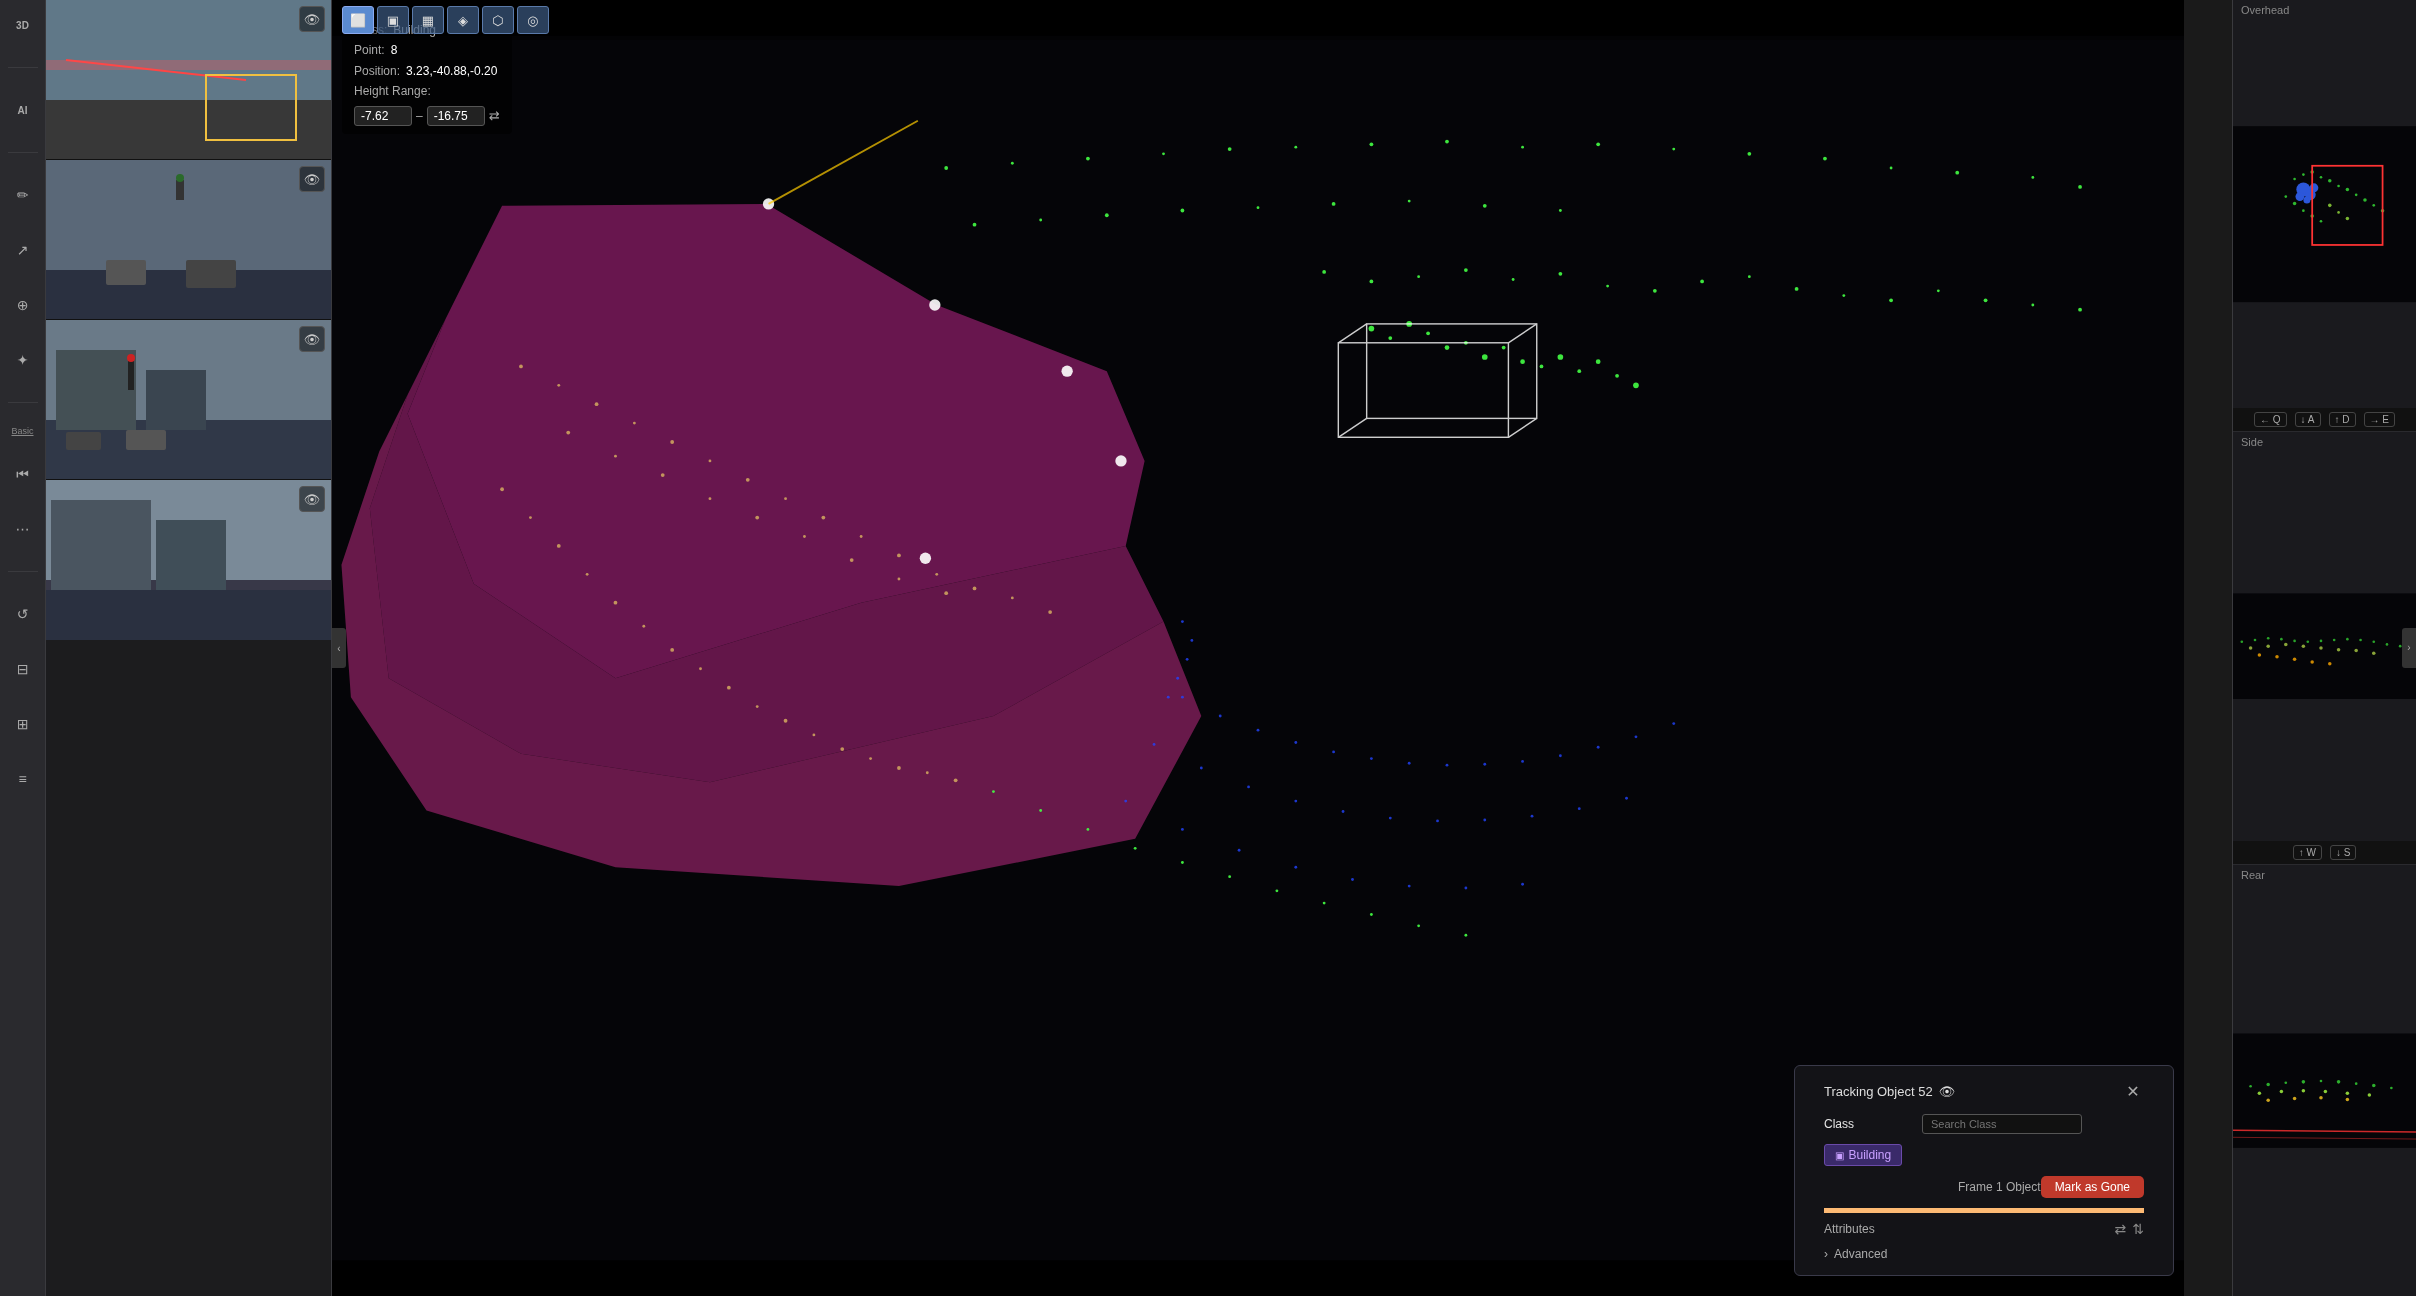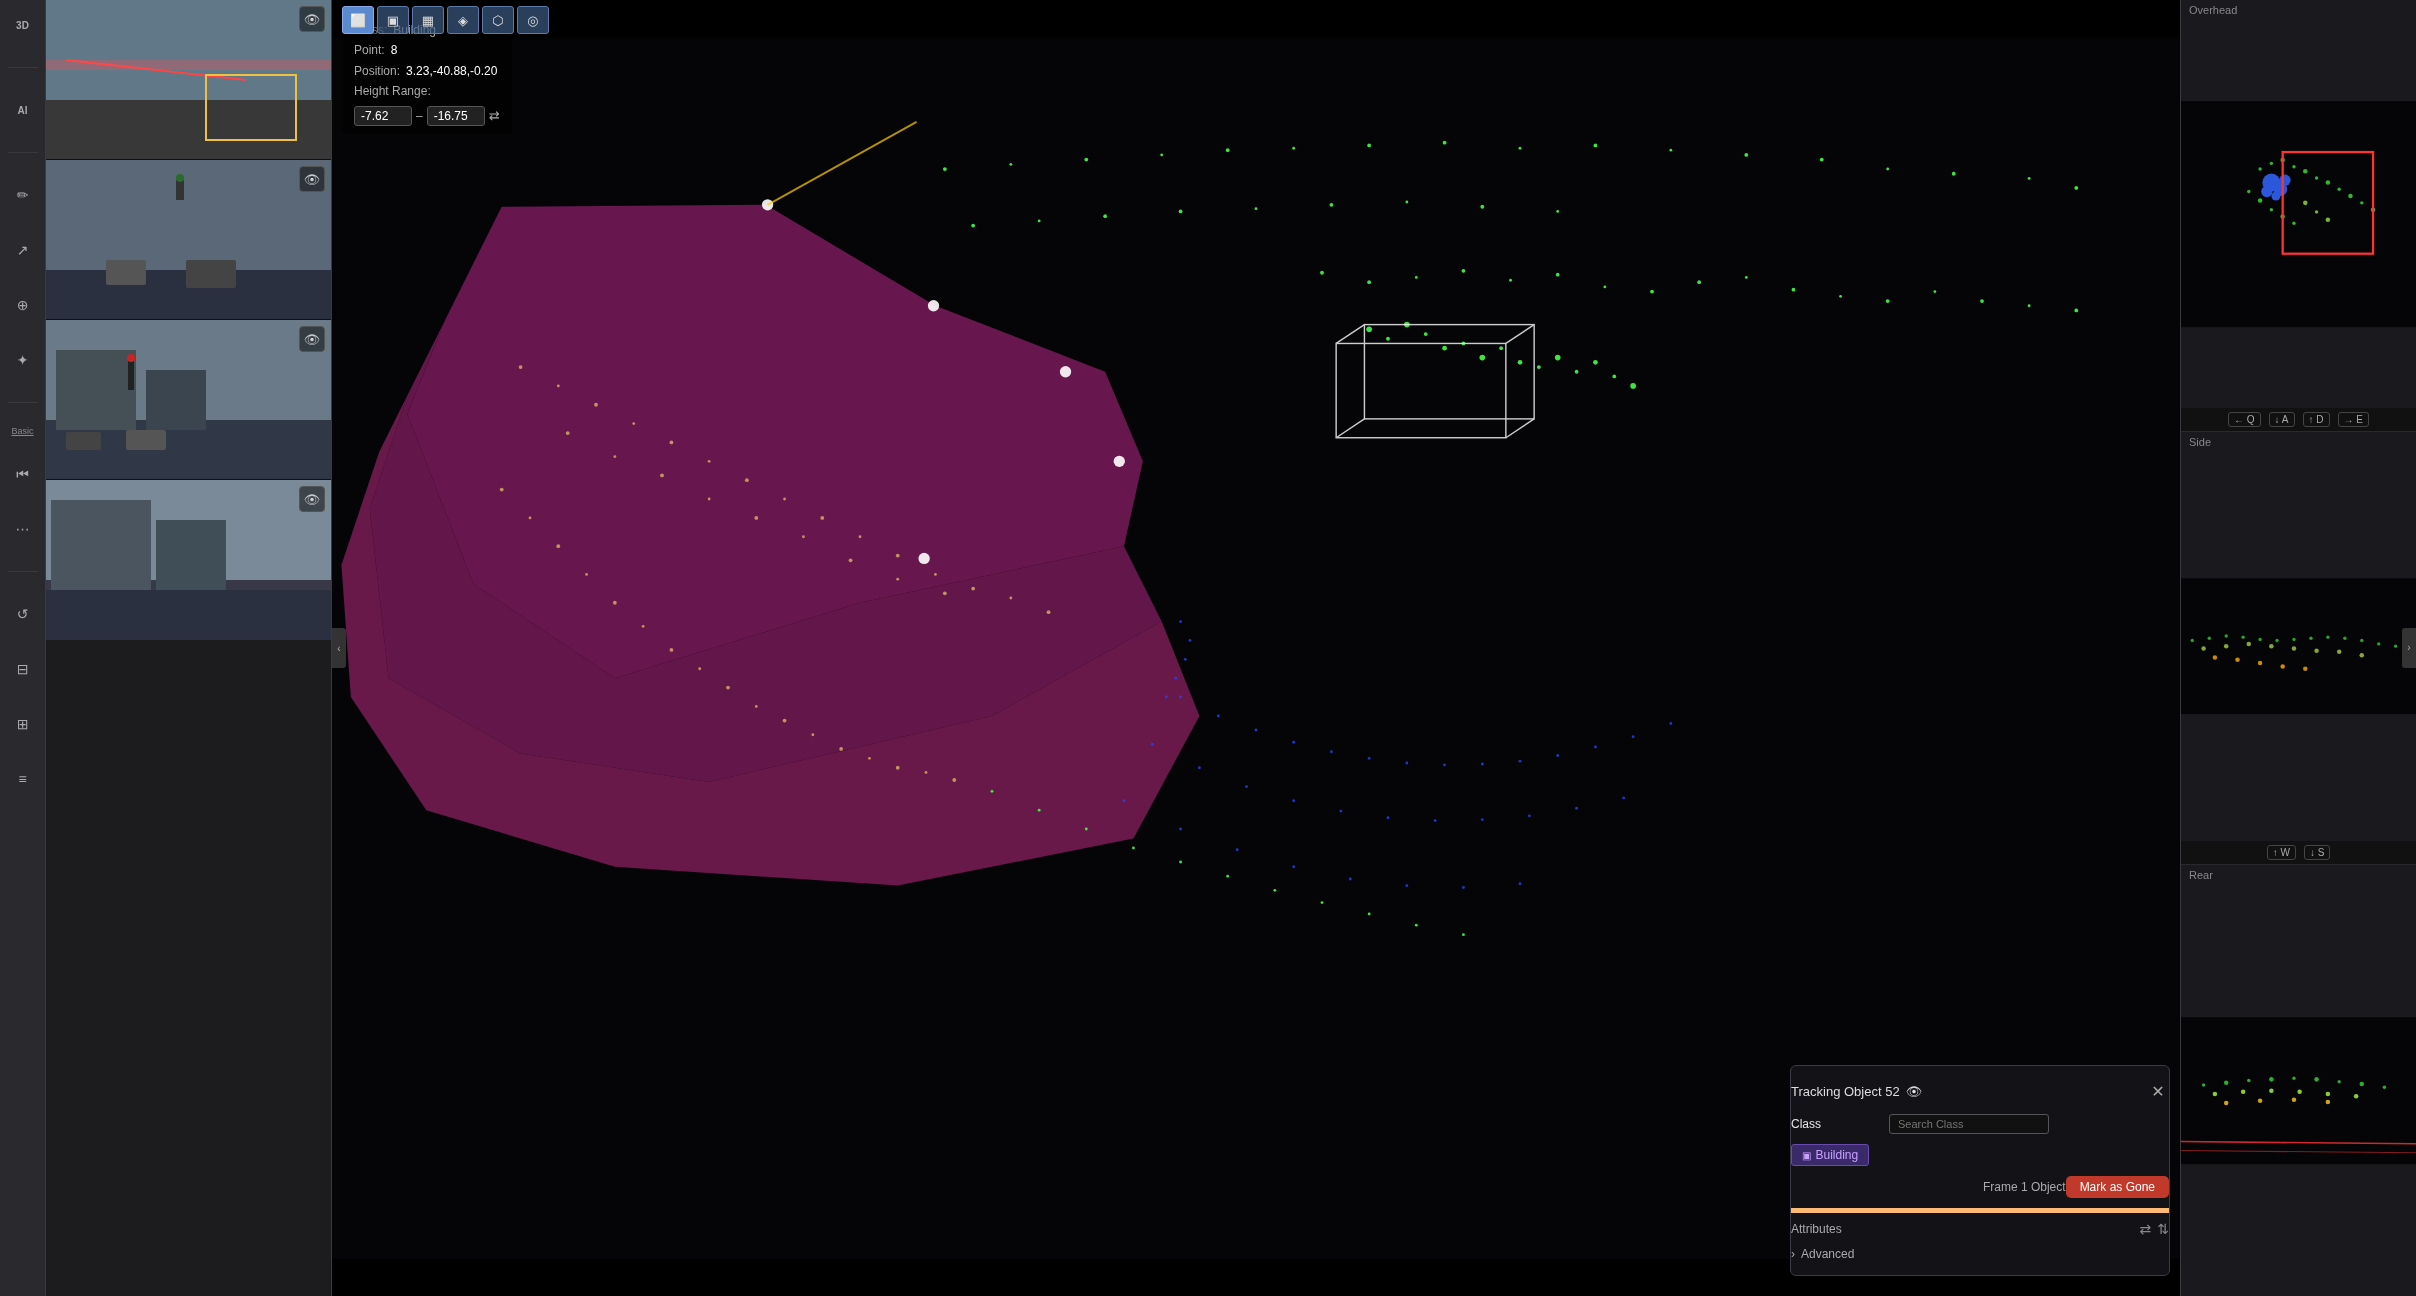--- a/index.html
+++ b/index.html
@@ -159,21 +159,21 @@
 
     
     .tracking-panel {
       position: absolute;
       bottom: 20px;
       right: 10px;
       width: 380px;
       background: rgba(20,20,24,0.95);
       border: 1px solid #3a3a4a;
       border-radius: 6px;
-      padding: 14px 0;
+      padding: 14px 29px;
     }
     .tracking-header {
       display: flex;
       align-items: center;
       justify-content: space-between;
       margin-bottom: 12px;
     }
     .tracking-title {
       font-size: 13px;
       color: #ddd;
@@ -257,26 +257,27 @@
       align-items: center;
       gap: 6px;
       margin-top: 10px;
       color: #aaa;
       font-size: 12px;
       cursor: pointer;
     }
 
     
     .right-panel {
-      width: 236px;
+      width: 184px;
       background: #1a1a1e;
       display: flex;
       flex-direction: column;
       flex-shrink: 0;
       border-left: 1px solid #3a3a3e;
+      margin-left: 48px;
     }
     .view-section {
       flex: 1;
       position: relative;
       border-bottom: 1px solid #2a2a2e;
       overflow: hidden;
       display: flex;
       flex-direction: column;
     }
     .view-section-label {

